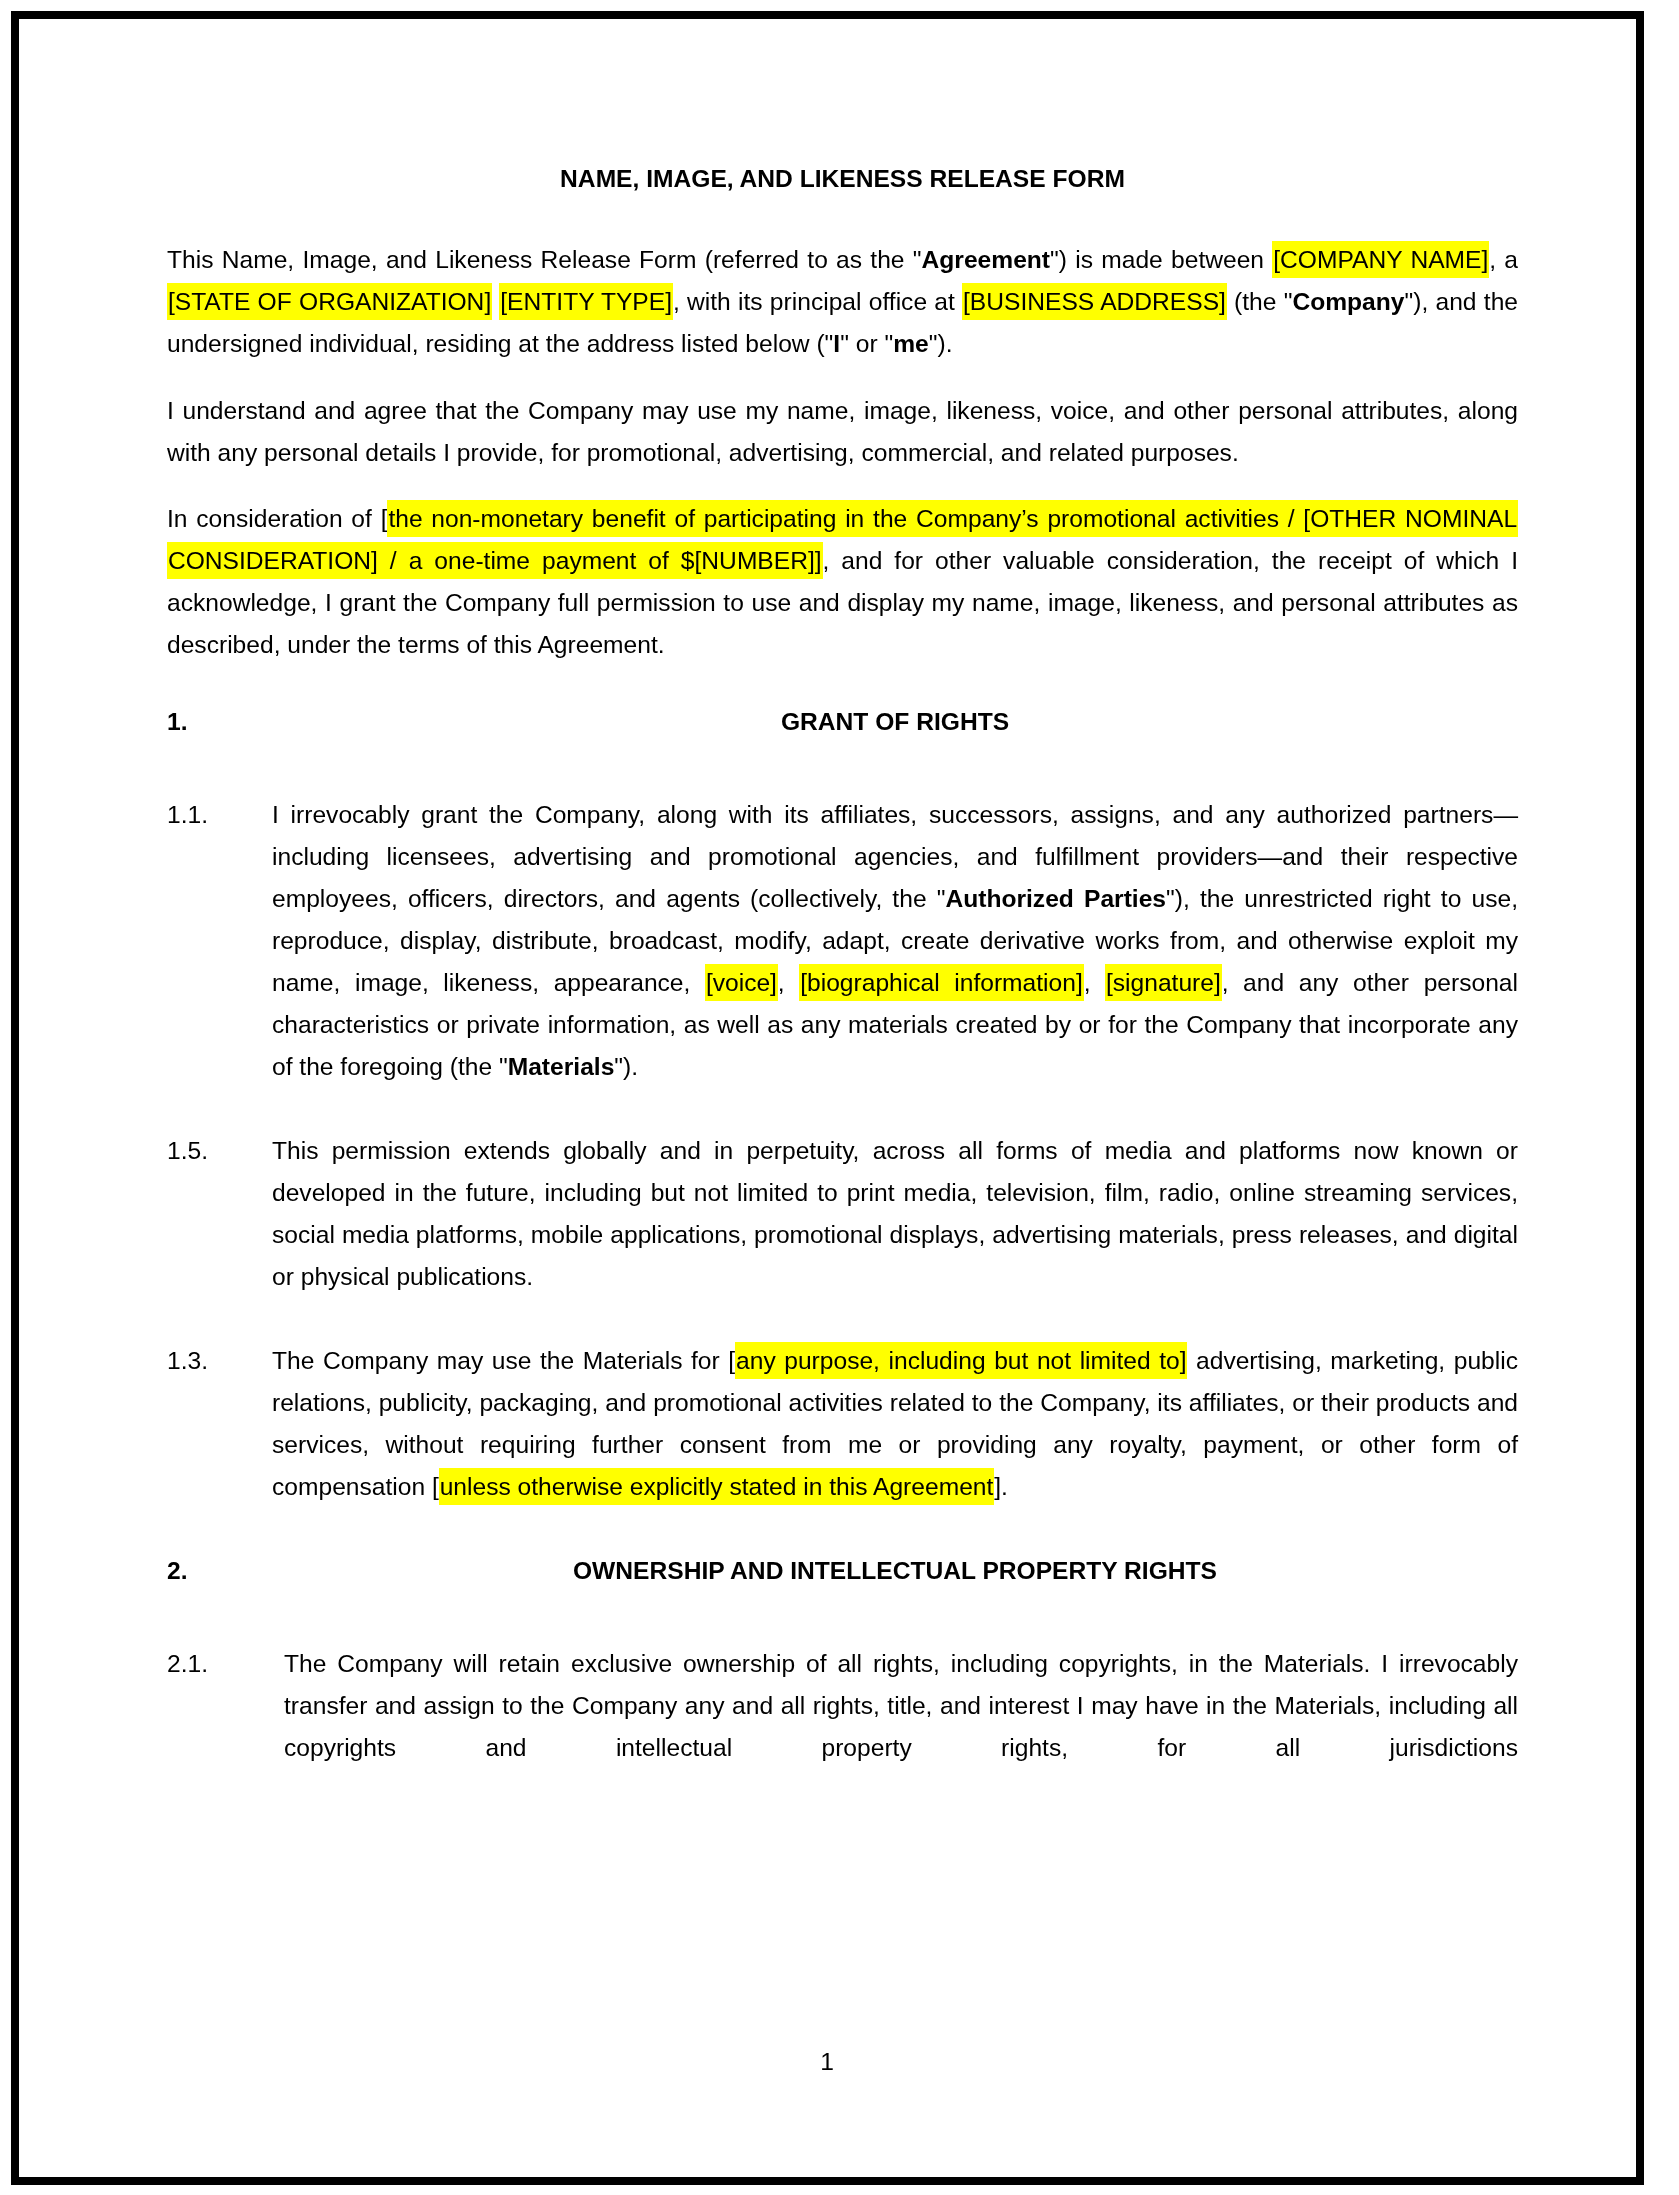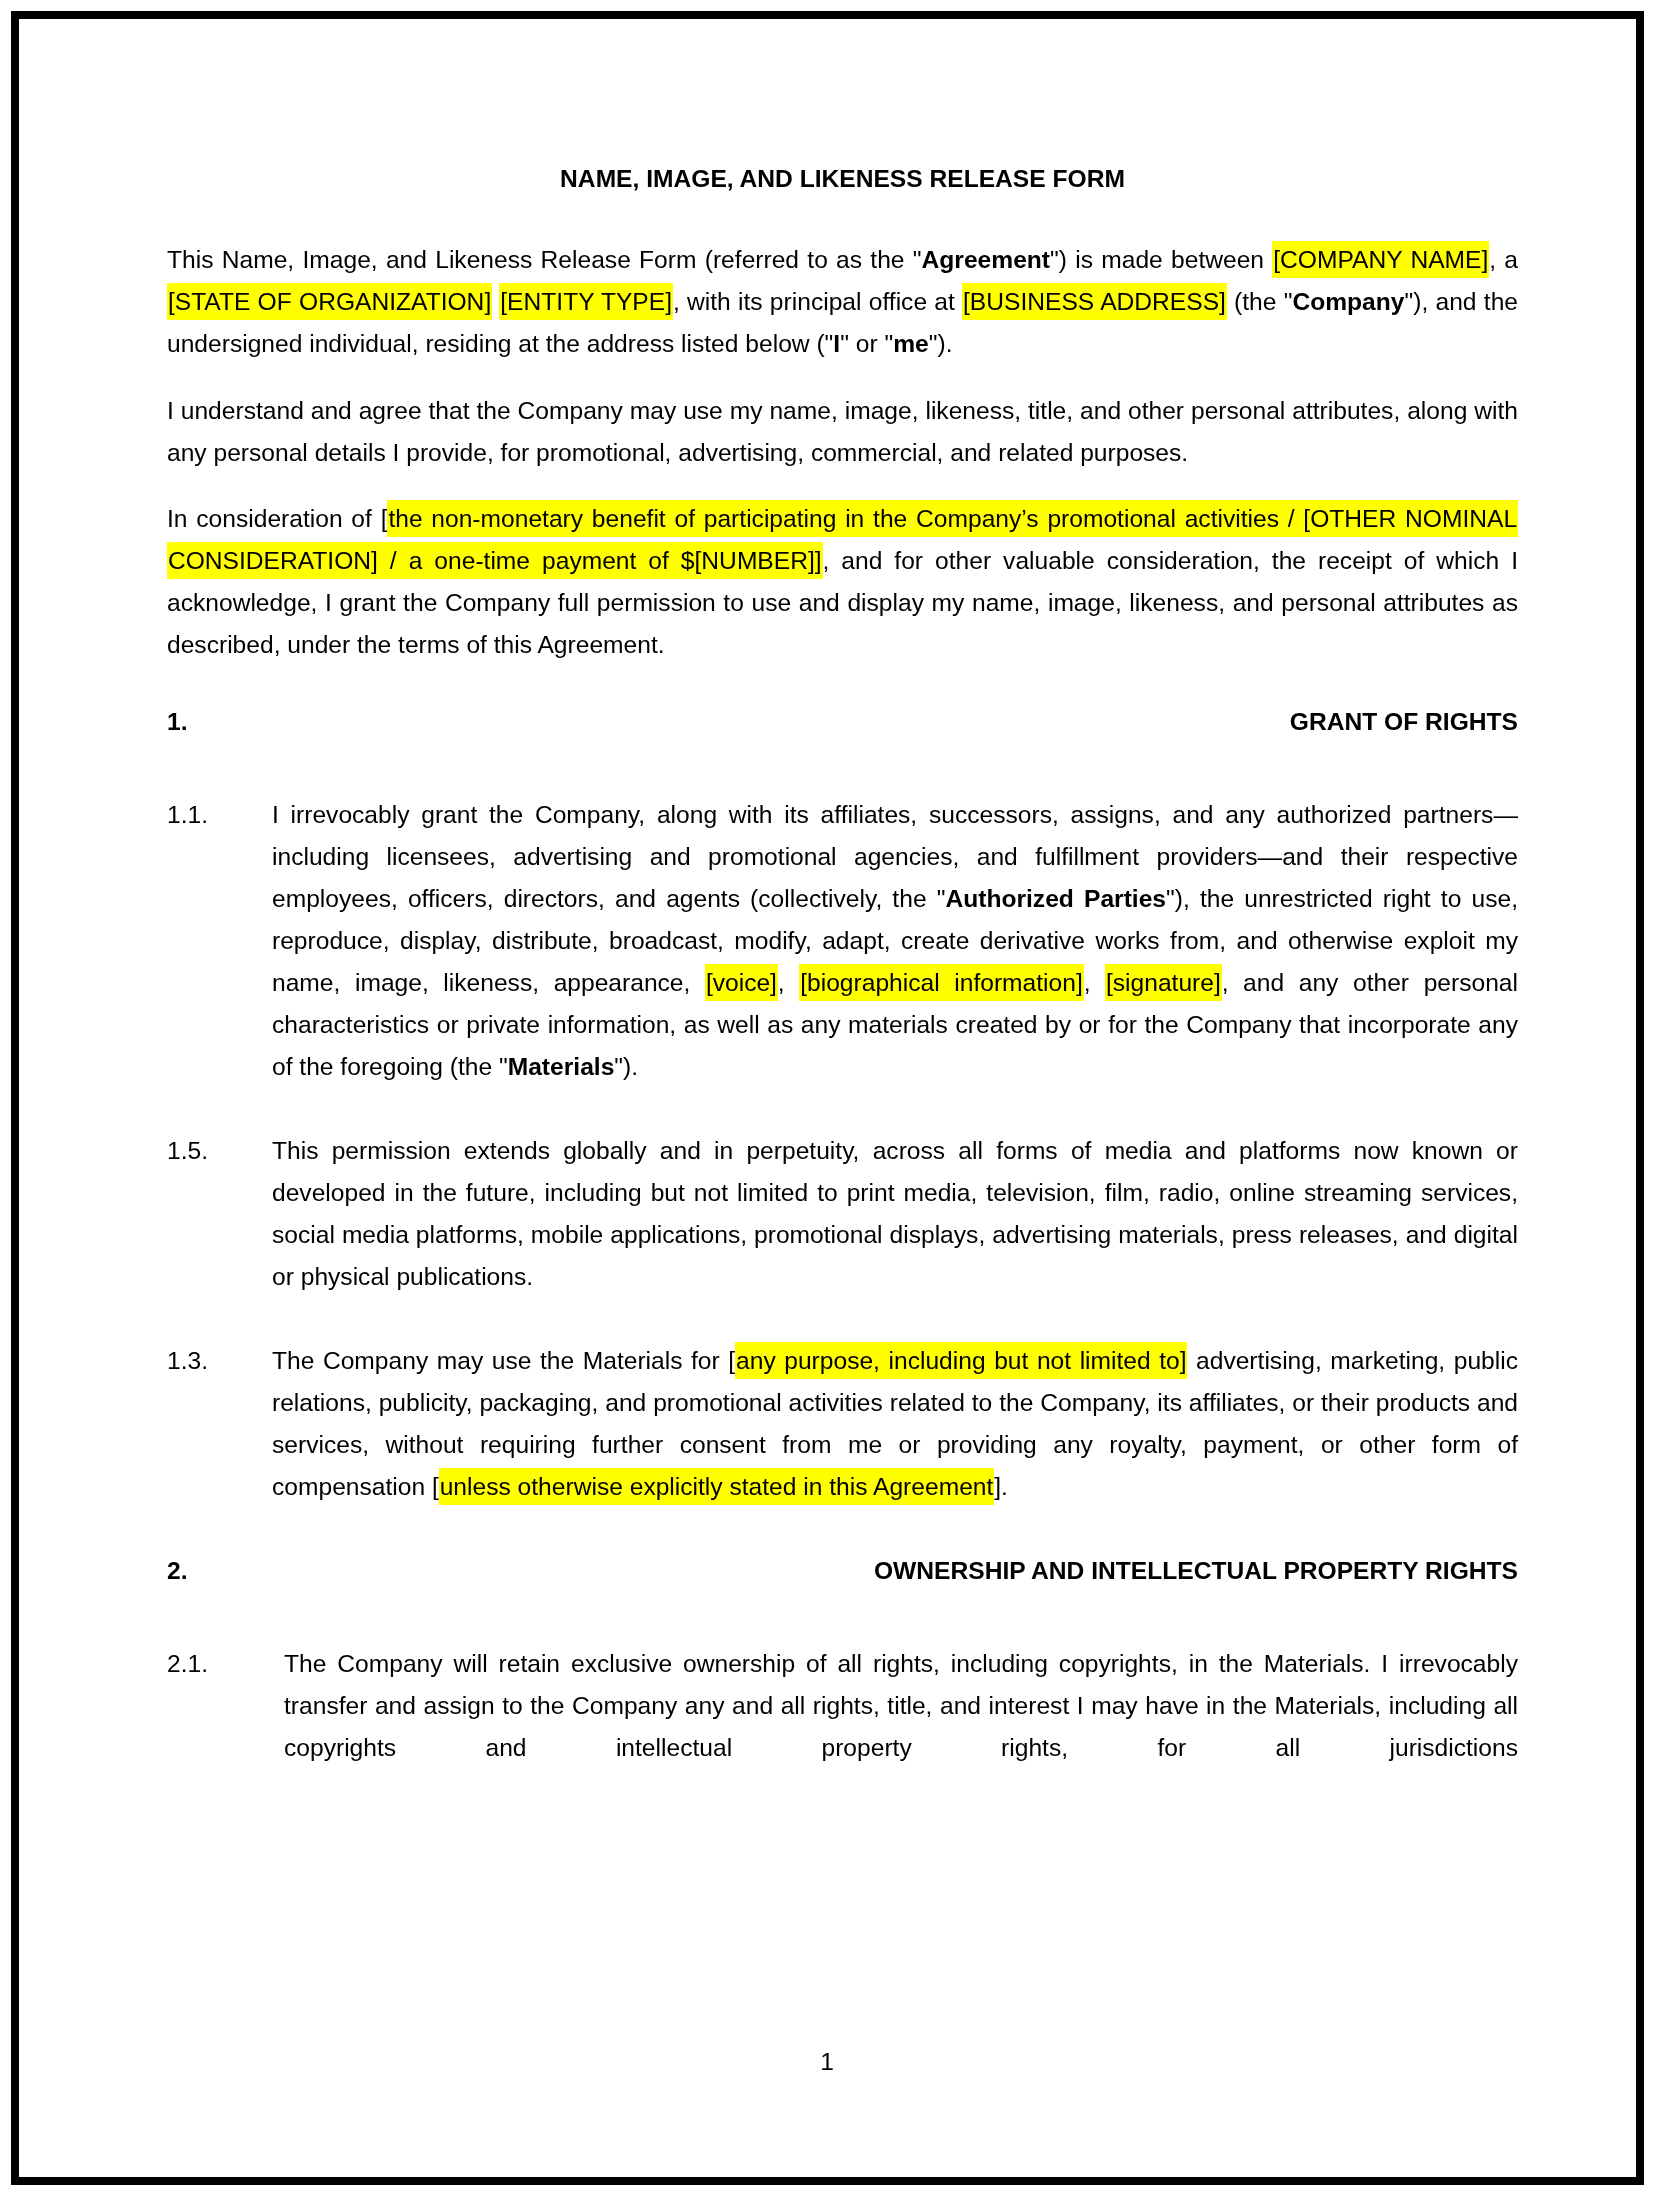--- a/index.html
+++ b/index.html
@@ -50,21 +50,21 @@
   }
   .numbered .txt {
     flex: 1;
     text-align: justify;
   }
   .heading {
     font-weight: bold;
     margin: 35px 0 51px 0;
   }
   .heading .txt {
-    text-align: right;
+    text-align: center;
   }
   .justify-last .txt {
     text-align-last: justify;
     margin-left: 12px;
   }
   b { font-weight: bold; }
   .hl {
     background: var(--hl, #ffff00);
     padding: 5.3px 0.9px;
     box-decoration-break: clone;
@@ -83,21 +83,21 @@
 </head>
 <body>
 
 <div class="page">
   <div class="frame"></div>
 
   <div class="content">
     <h1 class="title">NAME, IMAGE, AND LIKENESS RELEASE FORM</h1>
     <div id="blocks">
         <p class="body"><span>This Name, Image, and Likeness Release Form (referred to as the "</span><b>Agreement</b><span>") is made between </span><span class="hl">[COMPANY NAME]</span><span>, a </span><span class="hl">[STATE OF ORGANIZATION]</span><span> </span><span class="hl">[ENTITY TYPE]</span><span>, with its principal office at </span><span class="hl">[BUSINESS ADDRESS]</span><span> (the "</span><b>Company</b><span>"), and the undersigned individual, residing at the address listed below ("</span><b>I</b><span>" or "</span><b>me</b><span>").</span></p>
-        <p class="body"><span>I understand and agree that the Company may use my name, image, likeness, title, and other personal attributes, along with any personal details I provide, for promotional, advertising, commercial, and related purposes.</span></p>
+        <p class="body"><span>I understand and agree that the Company may use my name, image, likeness, voice, and other personal attributes, along with any personal details I provide, for promotional, advertising, commercial, and related purposes.</span></p>
         <p class="body"><span>In consideration of [</span><span class="hl">the non-monetary benefit of participating in the Company’s promotional activities / [OTHER NOMINAL CONSIDERATION] / a one-time payment of $[NUMBER]]</span><span>, and for other valuable consideration, the receipt of which I acknowledge, I grant the Company full permission to use and display my name, image, likeness, and personal attributes as described, under the terms of this Agreement.</span></p>
         <div class="numbered heading">
     <span class="num">1.</span>
     <div class="txt"><span>GRANT OF RIGHTS</span></div>
   </div>
         <div class="numbered">
     <span class="num">1.1.</span>
     <div class="txt"><span>I irrevocably grant the Company, along with its affiliates, successors, assigns, and any authorized partners—including licensees, advertising and promotional agencies, and fulfillment providers—and their respective employees, officers, directors, and agents (collectively, the "</span><b>Authorized Parties</b><span>"), the unrestricted right to use, reproduce, display, distribute, broadcast, modify, adapt, create derivative works from, and otherwise exploit my name, image, likeness, appearance, </span><span class="hl">[voice]</span><span>, </span><span class="hl">[biographical information]</span><span>, </span><span class="hl">[signature]</span><span>, and any other personal characteristics or private information, as well as any materials created by or for the Company that incorporate any of the foregoing (the "</span><b>Materials</b><span>").</span></div>
   </div>
         <div class="numbered">

